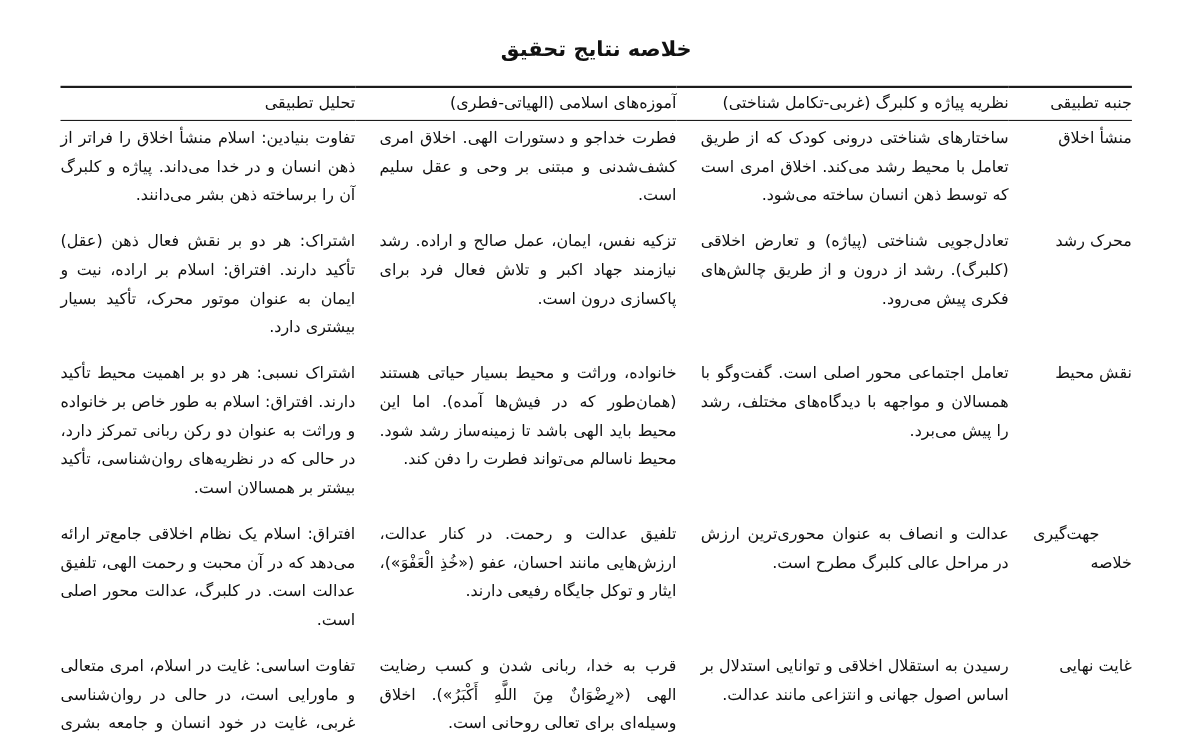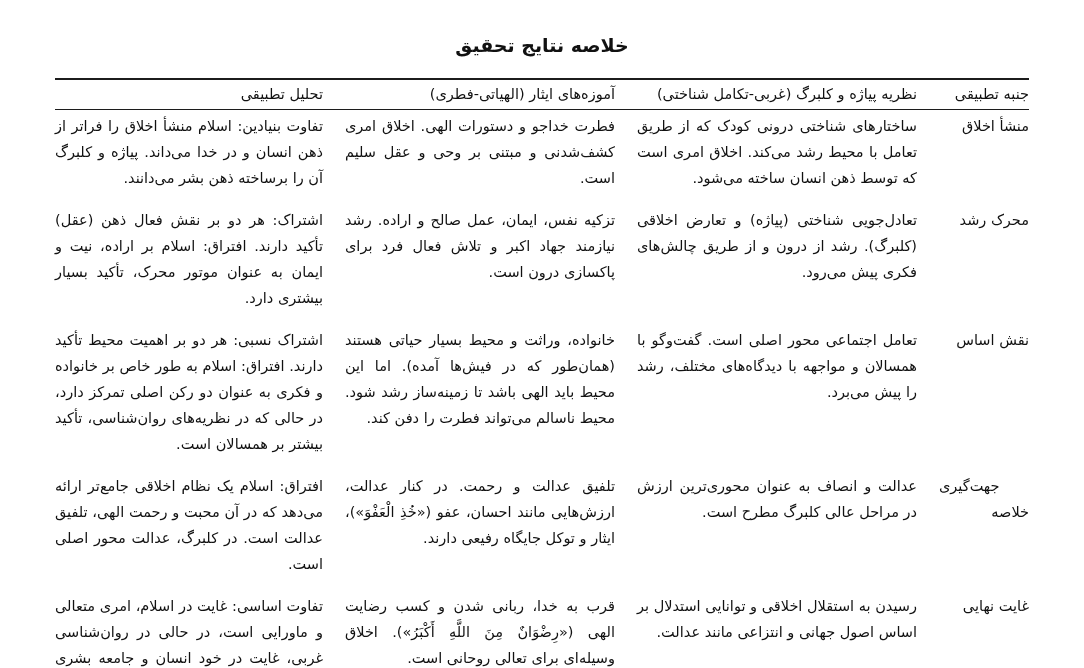--- a/index.html
+++ b/index.html
@@ -63,42 +63,42 @@
     <colgroup>
       <col style="width:112px">
       <col style="width:302px">
       <col style="width:292px">
       <col style="width:268px">
     </colgroup>
     <thead>
       <tr>
         <th class="aspect-cell">جنبه تطبیقی</th>
         <th>نظریه پیاژه و کلبرگ (غربی-تکامل شناختی)</th>
-        <th>آموزه‌های ایثار (الهیاتی-فطری)</th>
+        <th>آموزه‌های اسلامی (الهیاتی-فطری)</th>
         <th>تحلیل تطبیقی</th>
       </tr>
     </thead>
     <tbody>
       <tr>
         <td class="aspect-cell">منشأ اخلاق</td>
         <td>ساختارهای شناختی درونی کودک که از طریق تعامل با محیط رشد می‌کند. اخلاق امری است که توسط ذهن انسان ساخته می‌شود.</td>
         <td>فطرت خداجو و دستورات الهی. اخلاق امری کشف‌شدنی و مبتنی بر وحی و عقل سلیم است.</td>
         <td>تفاوت بنیادین: اسلام منشأ اخلاق را فراتر از ذهن انسان و در خدا می‌داند. پیاژه و کلبرگ آن را برساخته ذهن بشر می‌دانند.</td>
       </tr>
       <tr>
         <td class="aspect-cell">محرک رشد</td>
         <td>تعادل‌جویی شناختی (پیاژه) و تعارض اخلاقی (کلبرگ). رشد از درون و از طریق چالش‌های فکری پیش می‌رود.</td>
         <td>تزکیه نفس، ایمان، عمل صالح و اراده. رشد نیازمند جهاد اکبر و تلاش فعال فرد برای پاکسازی درون است.</td>
         <td>اشتراک: هر دو بر نقش فعال ذهن (عقل) تأکید دارند. افتراق: اسلام بر اراده، نیت و ایمان به عنوان موتور محرک، تأکید بسیار بیشتری دارد.</td>
       </tr>
       <tr>
-        <td class="aspect-cell">نقش اساس</td>
+        <td class="aspect-cell">نقش محیط</td>
         <td>تعامل اجتماعی محور اصلی است. گفت‌وگو با همسالان و مواجهه با دیدگاه‌های مختلف، رشد را پیش می‌برد.</td>
         <td>خانواده، وراثت و محیط بسیار حیاتی هستند (همان‌طور که در فیش‌ها آمده). اما این محیط باید الهی باشد تا زمینه‌ساز رشد شود. محیط ناسالم می‌تواند فطرت را دفن کند.</td>
-        <td>اشتراک نسبی: هر دو بر اهمیت محیط تأکید دارند. افتراق: اسلام به طور خاص بر خانواده و فکری به عنوان دو رکن اصلی تمرکز دارد، در حالی که در نظریه‌های روان‌شناسی، تأکید بیشتر بر همسالان است.</td>
+        <td>اشتراک نسبی: هر دو بر اهمیت محیط تأکید دارند. افتراق: اسلام به طور خاص بر خانواده و وراثت به عنوان دو رکن ربانی تمرکز دارد، در حالی که در نظریه‌های روان‌شناسی، تأکید بیشتر بر همسالان است.</td>
       </tr>
       <tr>
         <td class="aspect-cell">جهت‌گیری خلاصه</td>
         <td>عدالت و انصاف به عنوان محوری‌ترین ارزش در مراحل عالی کلبرگ مطرح است.</td>
         <td>تلفیق عدالت و رحمت. در کنار عدالت، ارزش‌هایی مانند احسان، عفو («خُذِ الْعَفْوَ»)، ایثار و توکل جایگاه رفیعی دارند.</td>
         <td>افتراق: اسلام یک نظام اخلاقی جامع‌تر ارائه می‌دهد که در آن محبت و رحمت الهی، تلفیق عدالت است. در کلبرگ، عدالت محور اصلی است.</td>
       </tr>
       <tr>
         <td class="aspect-cell">غایت نهایی</td>
         <td>رسیدن به استقلال اخلاقی و توانایی استدلال بر اساس اصول جهانی و انتزاعی مانند عدالت.</td>

